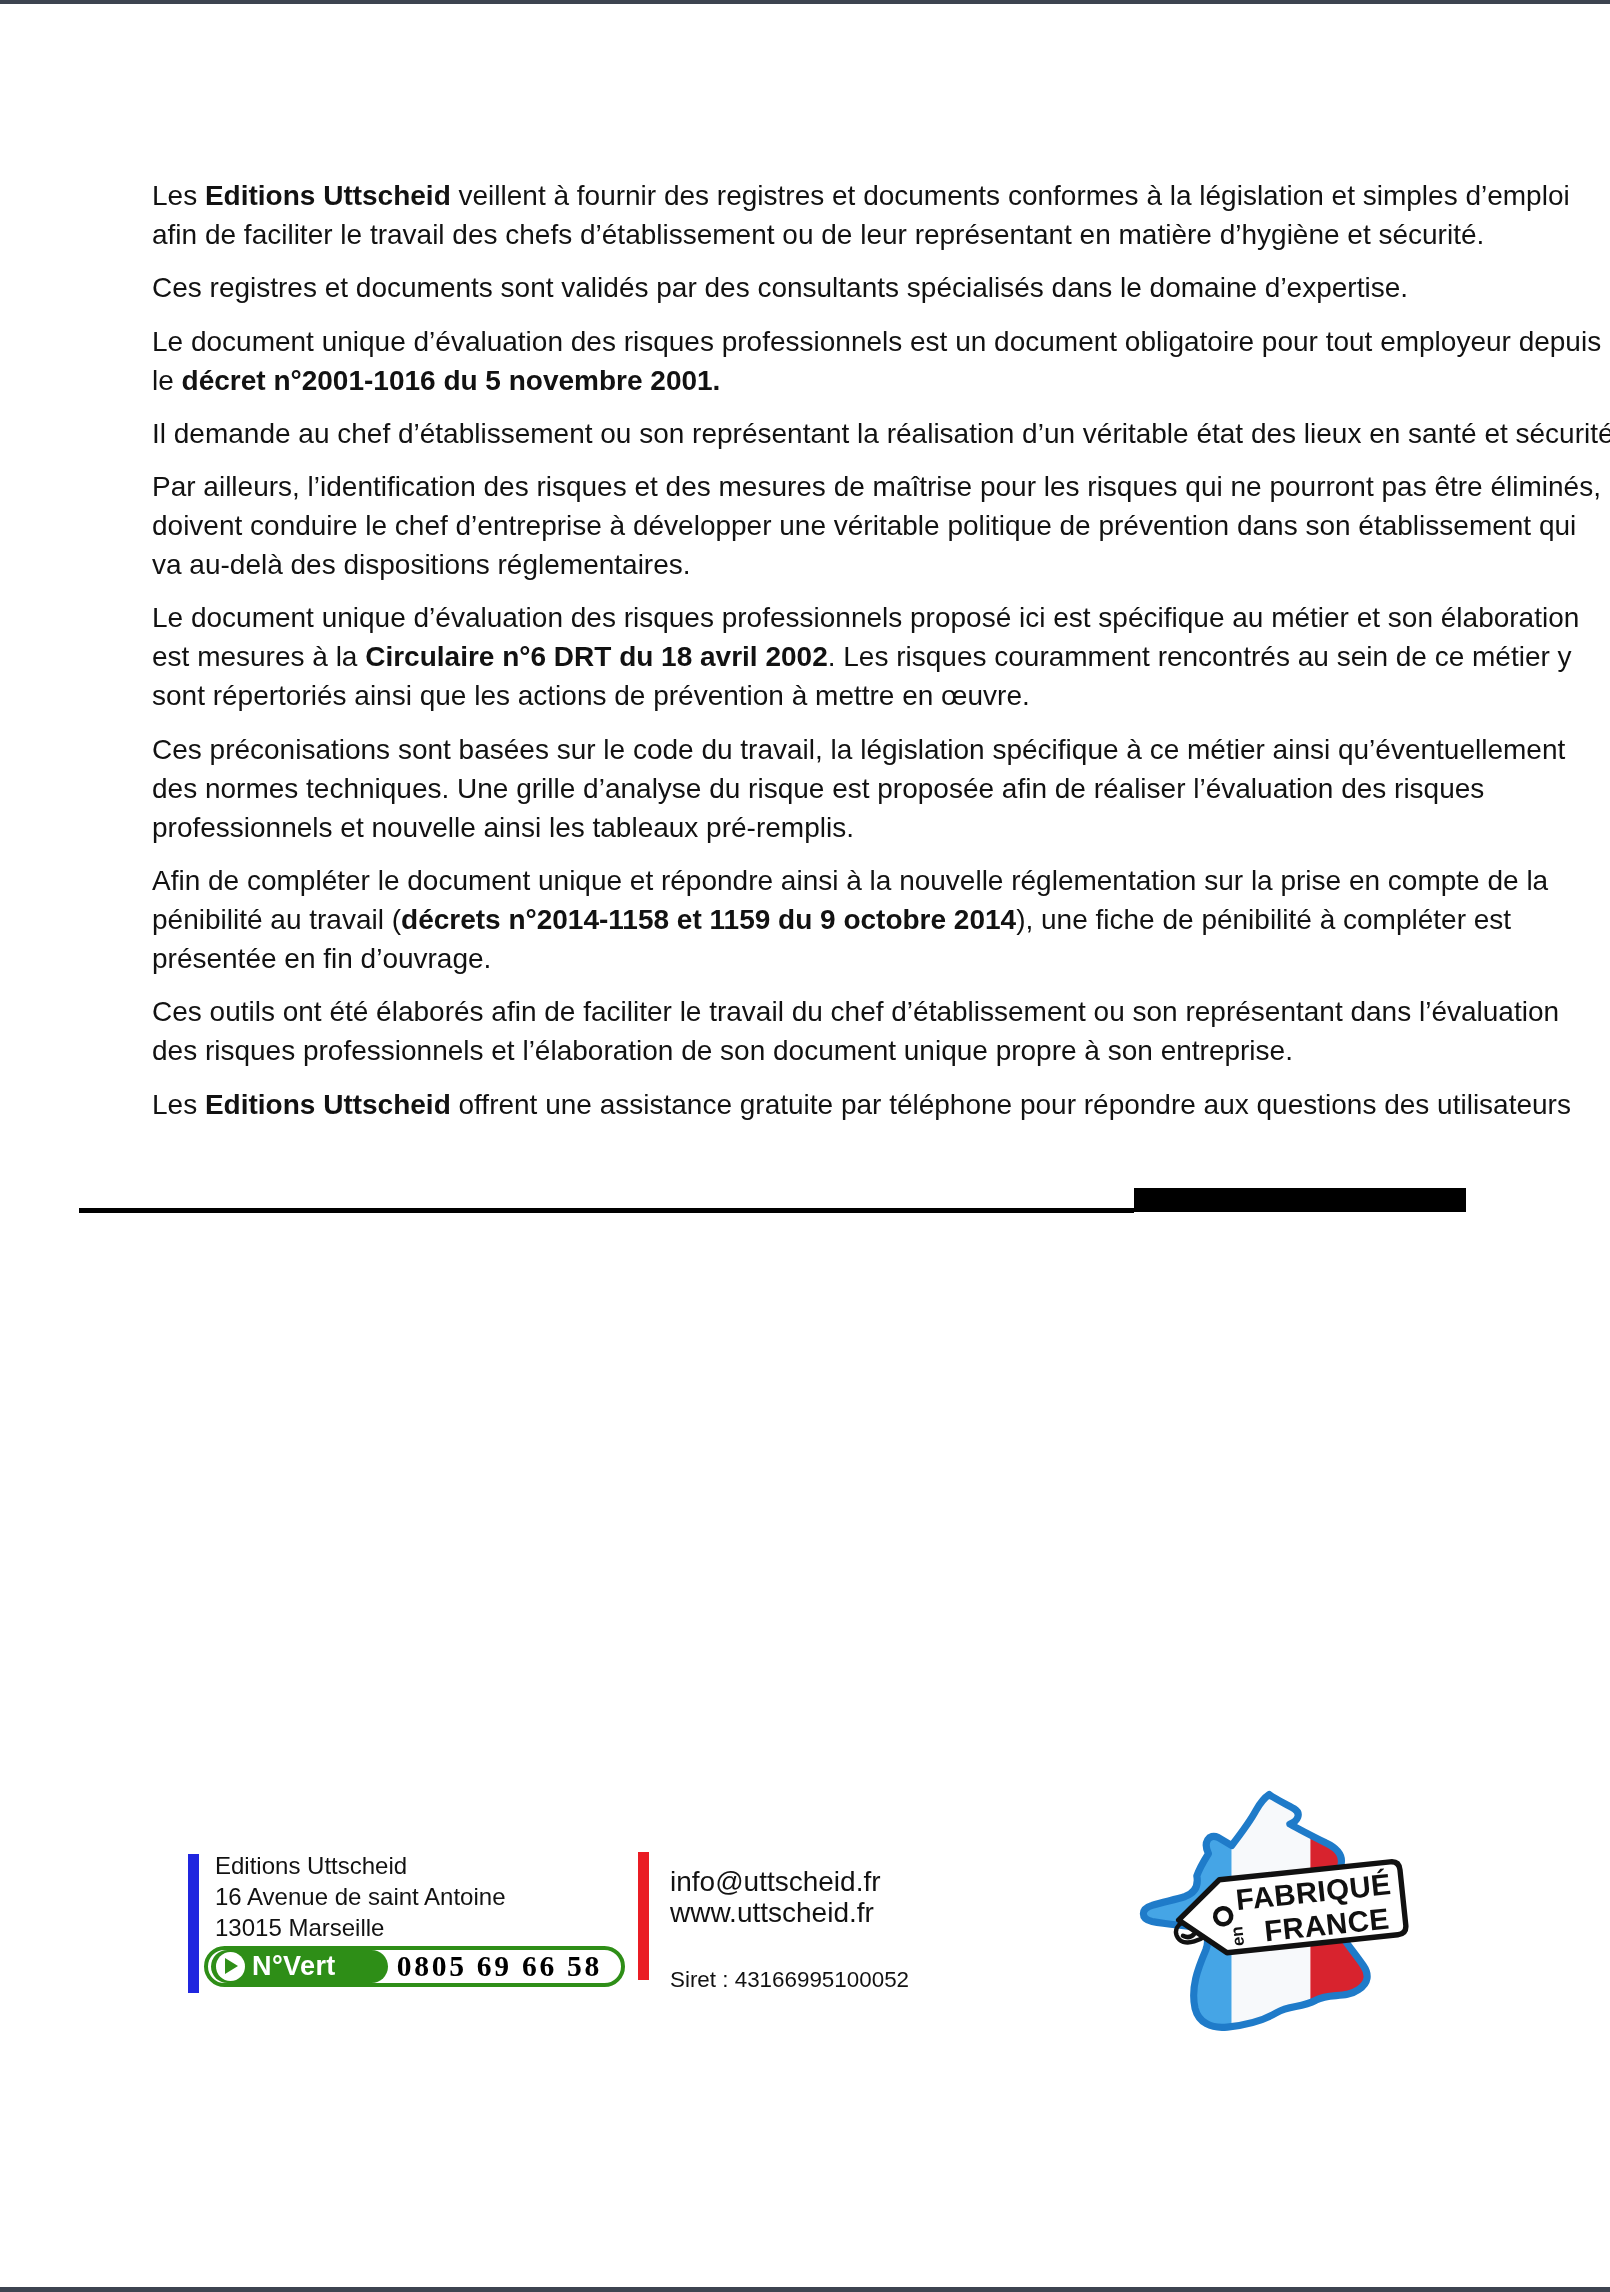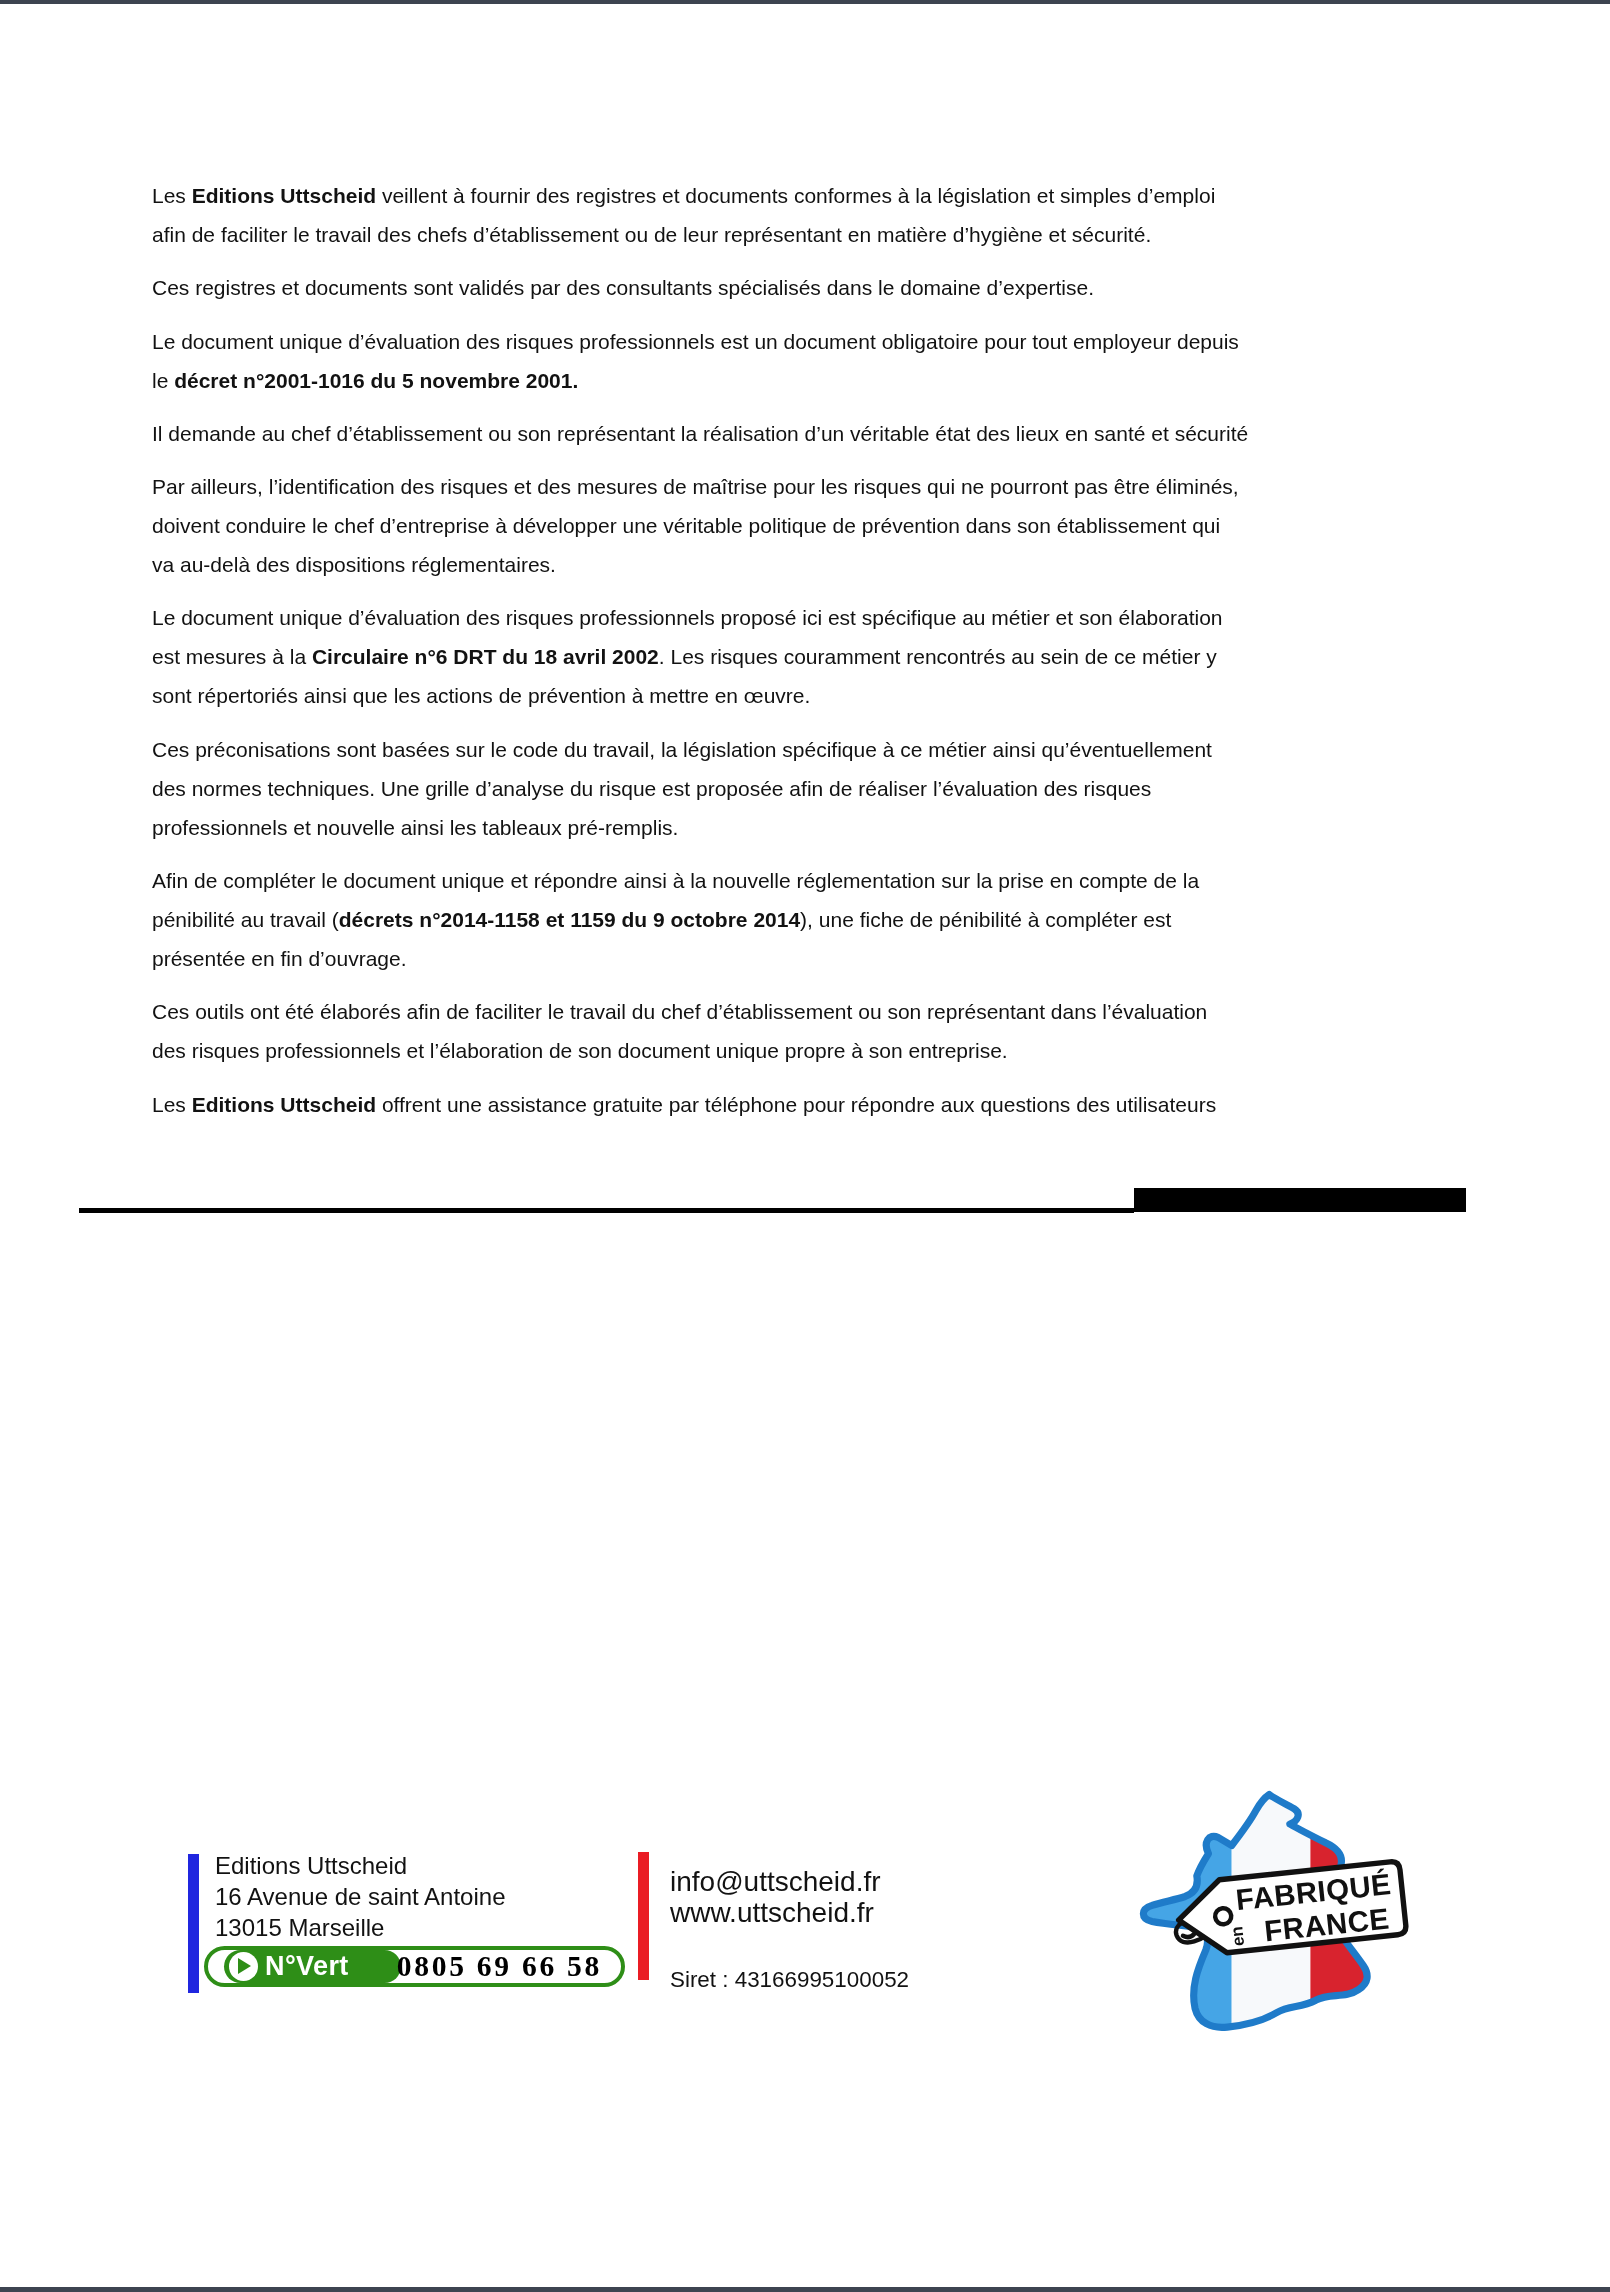--- a/index.html
+++ b/index.html
@@ -3,40 +3,40 @@
 <meta charset="utf-8">
 <style>
   html,body{margin:0;padding:0;background:#ffffff;}
   .page{position:relative;width:1610px;height:2293px;background:#ffffff;overflow:hidden;
         font-family:"Liberation Sans",sans-serif;color:#121212;}
   .edge{position:absolute;left:0;right:0;background:#3d4450;}
   .edge-top{top:0;height:3.6px;}
   .edge-bottom{bottom:0;height:6.3px;}
 
   
-  .text-col{position:absolute;left:152px;top:176px;width:1424px;font-size:21px;line-height:39px;}
+  .text-col{position:absolute;left:152px;top:176px;width:1424px;font-size:28px;line-height:39px;}
   .para{margin:0 0 14.3px 0;}
   .line{white-space:nowrap;}
   .b{font-weight:bold;}
 
   
   .divider-thin{position:absolute;left:79px;top:1208px;width:1055px;height:4.5px;background:#000;}
   .divider-thick{position:absolute;left:1134px;top:1188px;width:332px;height:24px;background:#000;}
 
   
   .bar{position:absolute;width:10.7px;}
   .bar-blue{left:188px;top:1854px;height:139px;background:#2026df;}
   .bar-red{left:638px;top:1852px;height:128px;background:#ea1c24;}
   .address{position:absolute;left:215px;top:1850px;font-size:24px;line-height:31px;}
   .contact{position:absolute;left:670px;top:1850px;font-size:28px;line-height:31px;margin-top:16px;}
   .siret{position:absolute;left:670px;top:1967px;font-size:22.4px;text-align:center;}
 
   .nvert{position:absolute;left:204px;top:1946px;width:421px;height:41px;box-sizing:border-box;
          border:4.5px solid #2e8e17;border-radius:25px;background:#fff;}
-  .nvert-green{position:absolute;left:16px;top:0px;bottom:0px;width:177px;background:#2e8e17;border-radius:20.6px;}
+  .nvert-green{position:absolute;left:3px;top:0px;bottom:0px;width:177px;background:#2e8e17;border-radius:20.6px;}
   .nvert-circle{position:absolute;left:4.5px;top:1.8px;width:29px;height:29px;background:#fff;border-radius:50%;}
   .nvert-play{position:absolute;left:9.9px;top:6.3px;width:0;height:0;
               border-left:13.4px solid #2e8e17;border-top:8px solid transparent;border-bottom:8px solid transparent;}
   .nvert-label{position:absolute;left:41px;top:0;height:32px;line-height:32px;
                color:#fff;font-weight:bold;font-size:27px;letter-spacing:0.4px;}
   .nvert-phone{position:absolute;left:177px;right:7.2px;top:0;height:32px;line-height:33px;text-align:center;
                color:#000000;font-family:"Liberation Serif",serif;font-weight:bold;font-size:29.6px;letter-spacing:2.7px;}
 
   .logo{position:absolute;left:1119px;top:1787px;width:322px;height:278px;}
 </style>

